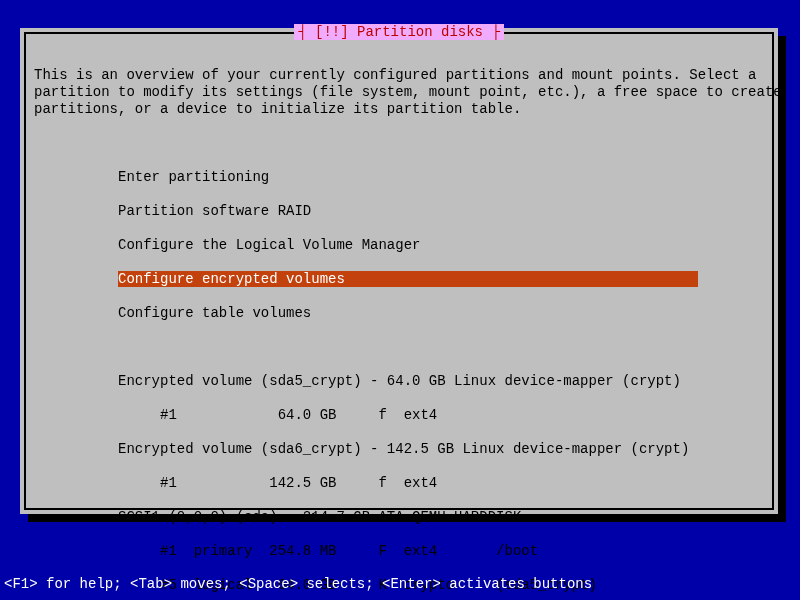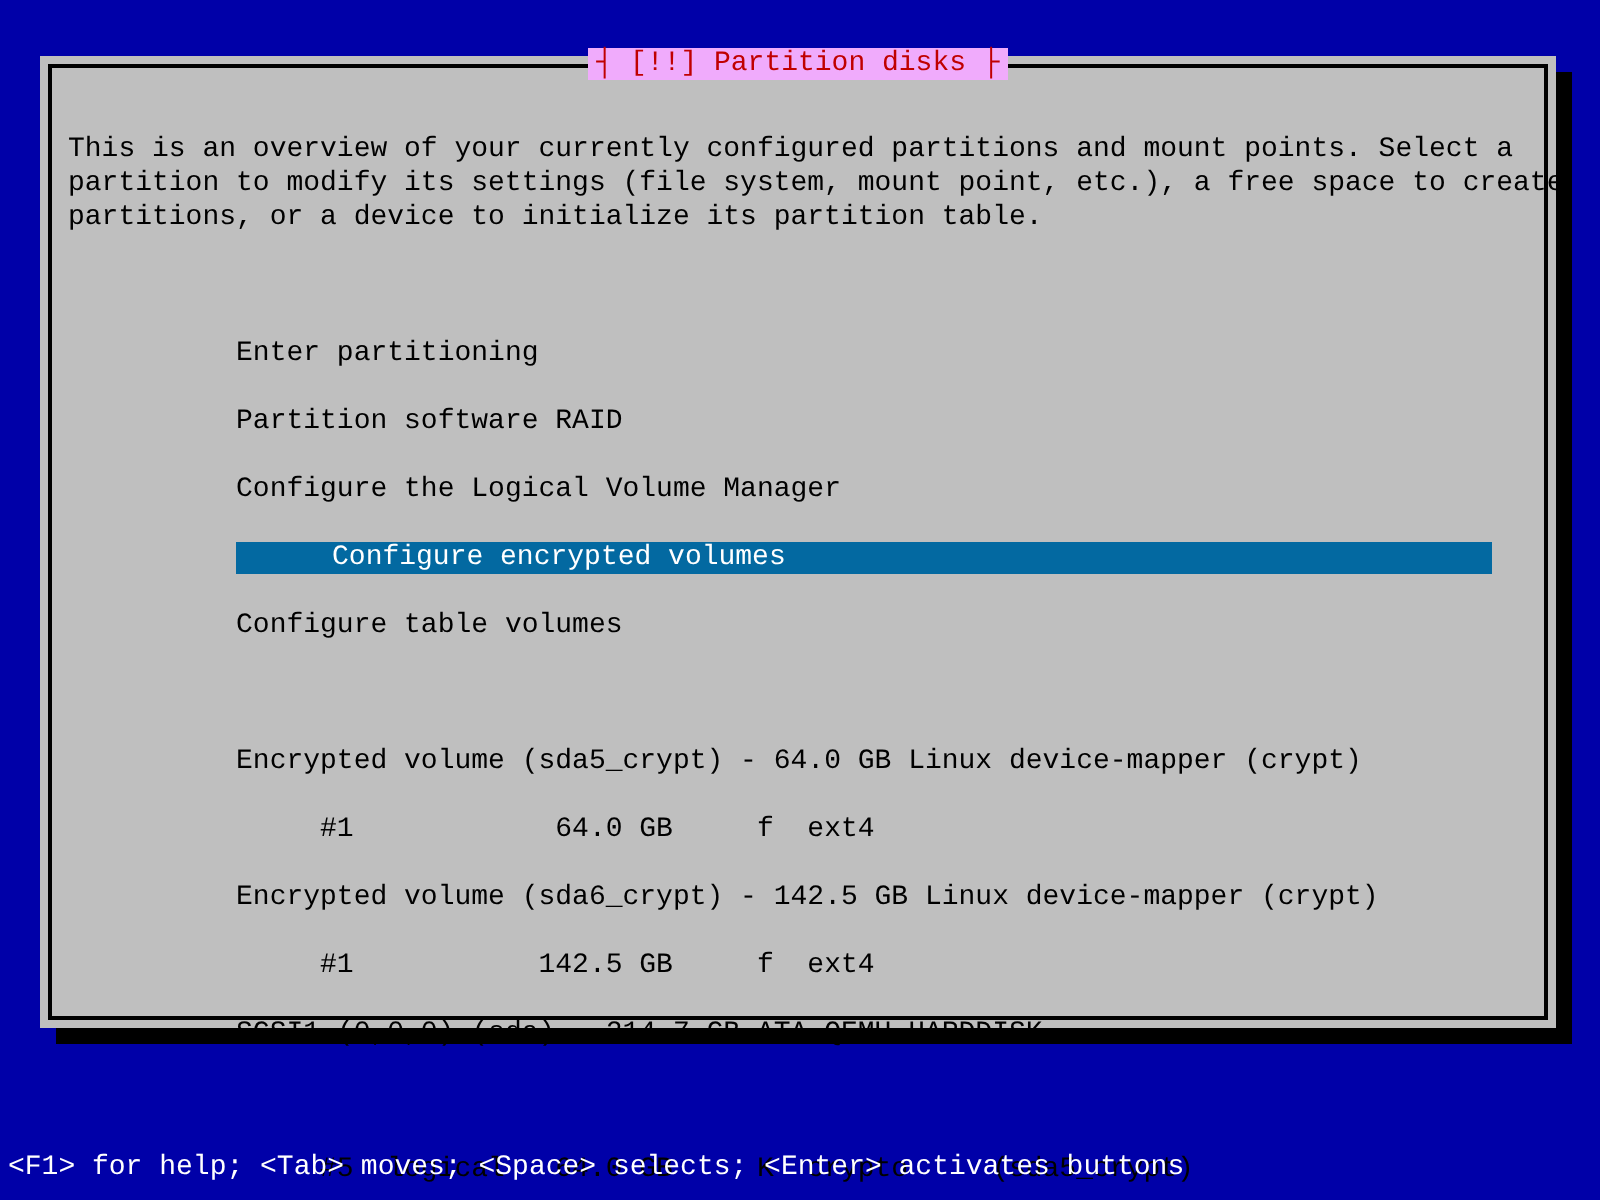--- a/index.html
+++ b/index.html
@@ -58,23 +58,22 @@
     left: 8px;
     right: 8px;
     color: #000;
     white-space: pre;
     line-height: 17px;
   }
   .row {
     white-space: pre;
   }
   .sel {
-    background: #0369a1;
+    background: #c2410c;
     color: #fff;
-    padding-left: 48px;
   }
   .footer {
     position: absolute;
     left: 0;
     bottom: 8px;
     color: #fff;
     white-space: pre;
     padding-left: 4px;
   }
 </style>
@@ -96,21 +95,21 @@
 <div class="row"><span>          </span><span>Partition software RAID</span></div>
 <div class="row"><span>          </span><span>Configure the Logical Volume Manager</span></div>
 <div class="row"><span>          </span><span class="sel"><span>Configure encrypted volumes</span><span>                                          </span></span></div>
 <div class="row"><span>          </span><span>Configure table volumes</span></div>
 <div class="row"> </div>
 <div class="row"><span>          </span><span>Encrypted volume (sda5_crypt) - 64.0 GB Linux device-mapper (crypt)</span></div>
 <div class="row"><span>          </span><span>     #1            64.0 GB     f  ext4</span></div>
 <div class="row"><span>          </span><span>Encrypted volume (sda6_crypt) - 142.5 GB Linux device-mapper (crypt)</span></div>
 <div class="row"><span>          </span><span>     #1           142.5 GB     f  ext4</span></div>
 <div class="row"><span>          </span><span>SCSI1 (0,0,0) (sda) - 214.7 GB ATA QEMU HARDDISK</span></div>
-<div class="row"><span>          </span></div>
+<div class="row"><span>          </span><span>     #1  primary  254.8 MB     F  ext4       /boot</span></div>
 <div class="row"><span>          </span><span>     #5  logical   64.0 GB     K  crypto     (sda5_crypt)</span></div>
 
 
 
 
 
 
 
     </div>
   </div>

